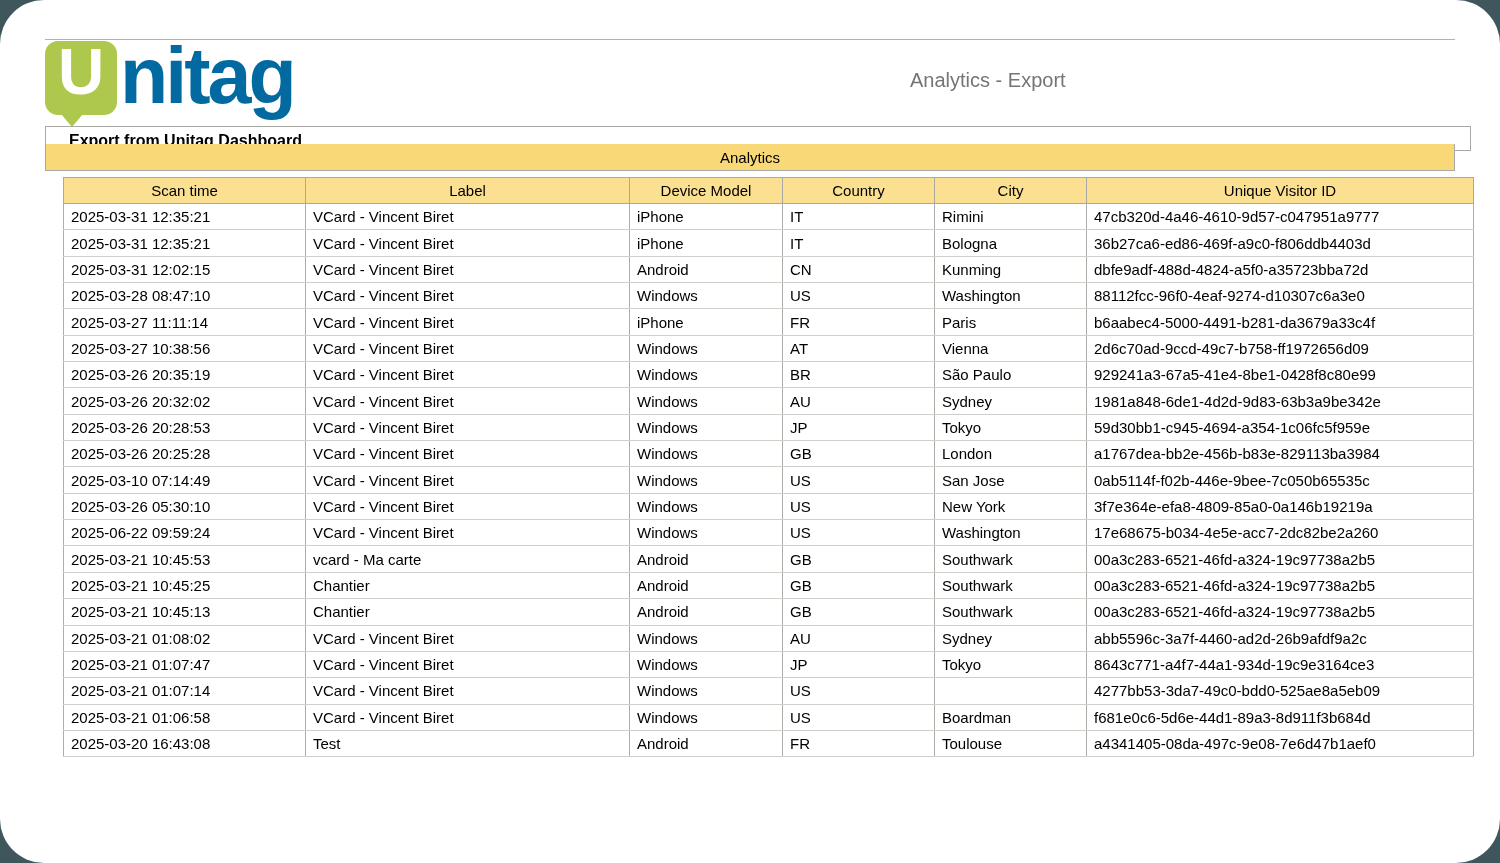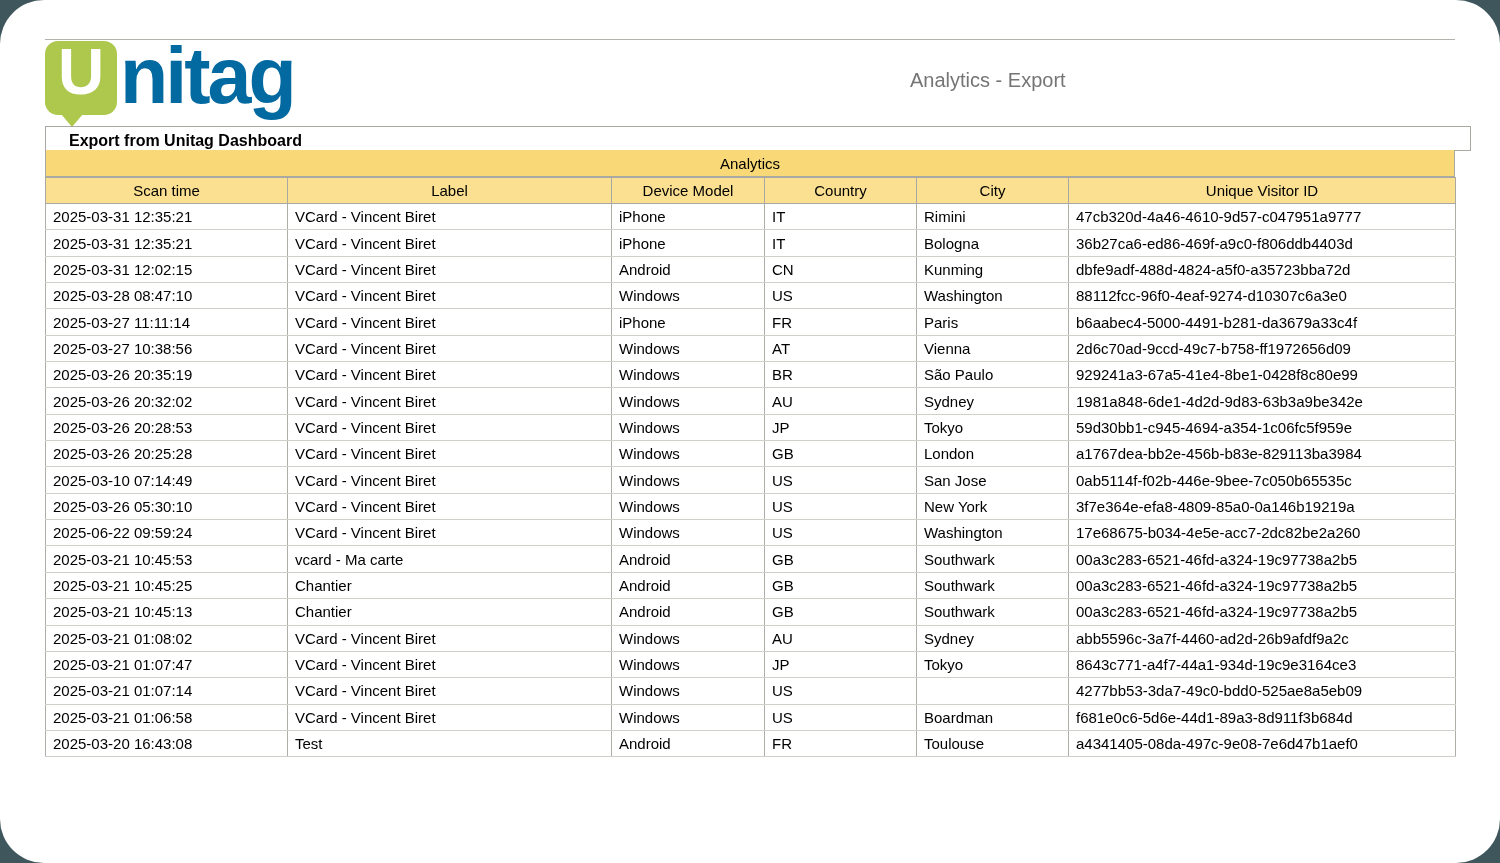--- a/index.html
+++ b/index.html
@@ -20,27 +20,27 @@
   .doc-title{position:absolute;left:910px;top:69px;width:260px;text-align:left;
     color:#757575;font-size:20px;}
 
   
   .export-row{position:absolute;left:45px;top:126px;width:1408px;height:23px;
     border:1px solid #a9a9a4;display:flex;align-items:flex-end;
     font-size:16px;font-weight:bold;color:#000;padding-left:16px;}
   .export-row span{padding-left:7px;}
 
   
-  .band{position:absolute;left:45px;top:150px;width:1408px;height:26px;
+  .band{position:absolute;left:45px;top:144px;width:1408px;height:26px;
     border-left:1px solid #a9a9a4;border-right:1px solid #a9a9a4;border-bottom:1px solid #a9a9a4;
     background:#f8d877;display:flex;align-items:center;justify-content:center;
     font-size:15px;color:#000;}
 
   
-  table{position:absolute;left:45px;top:177px;width:1410px;border-collapse:collapse;
+  table{position:absolute;left:63px;top:177px;width:1410px;border-collapse:collapse;
     table-layout:fixed;font-size:15px;color:#000;}
   thead td{background:#fbe091;border:1px solid #a9a9a4;text-align:center;
     height:25px;padding:0;}
   tbody td{border-left:1px solid #aeaea9;border-right:1px solid #aeaea9;
     border-bottom:1px solid #d0d0cb;height:25.35px;padding:0 0 0 7px;
     white-space:nowrap;overflow:hidden;}
 </style>
 </head>
 <body>
 

